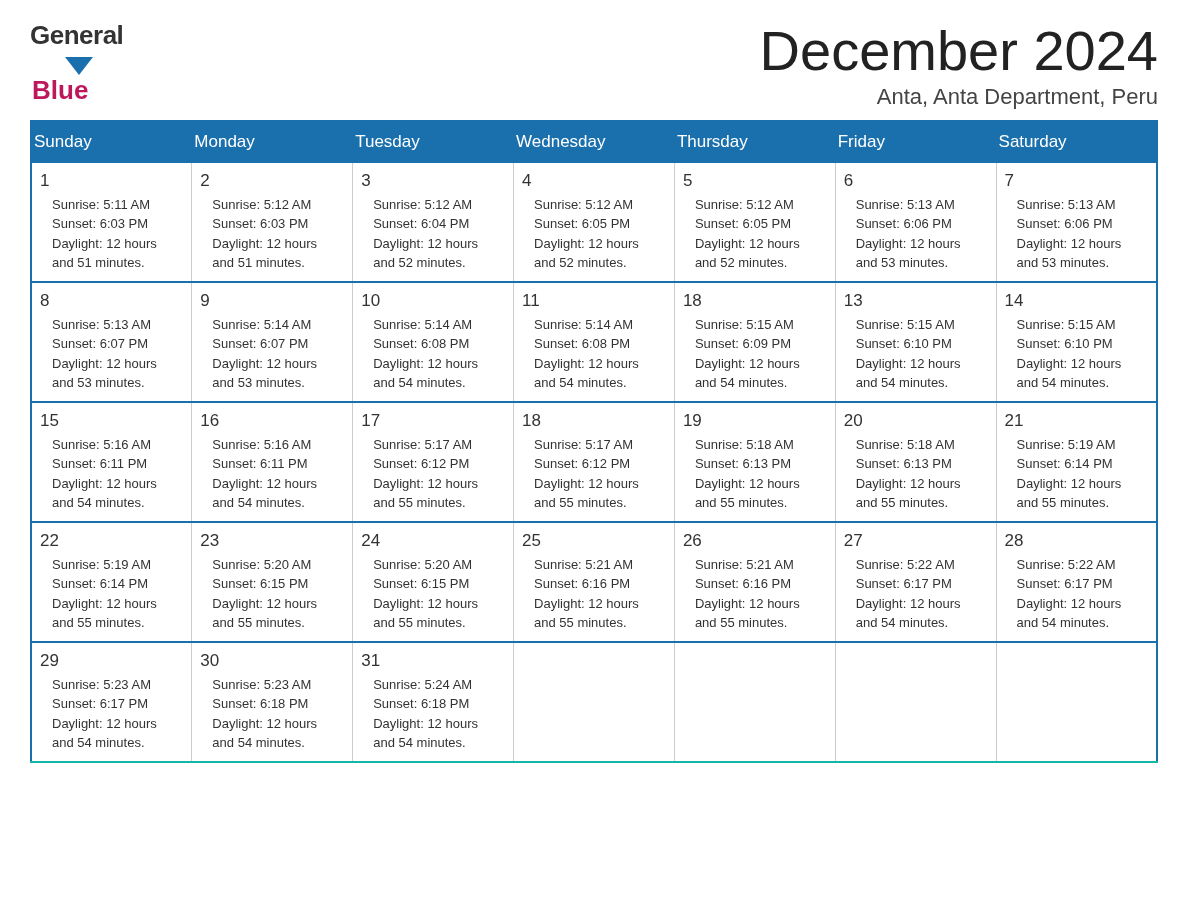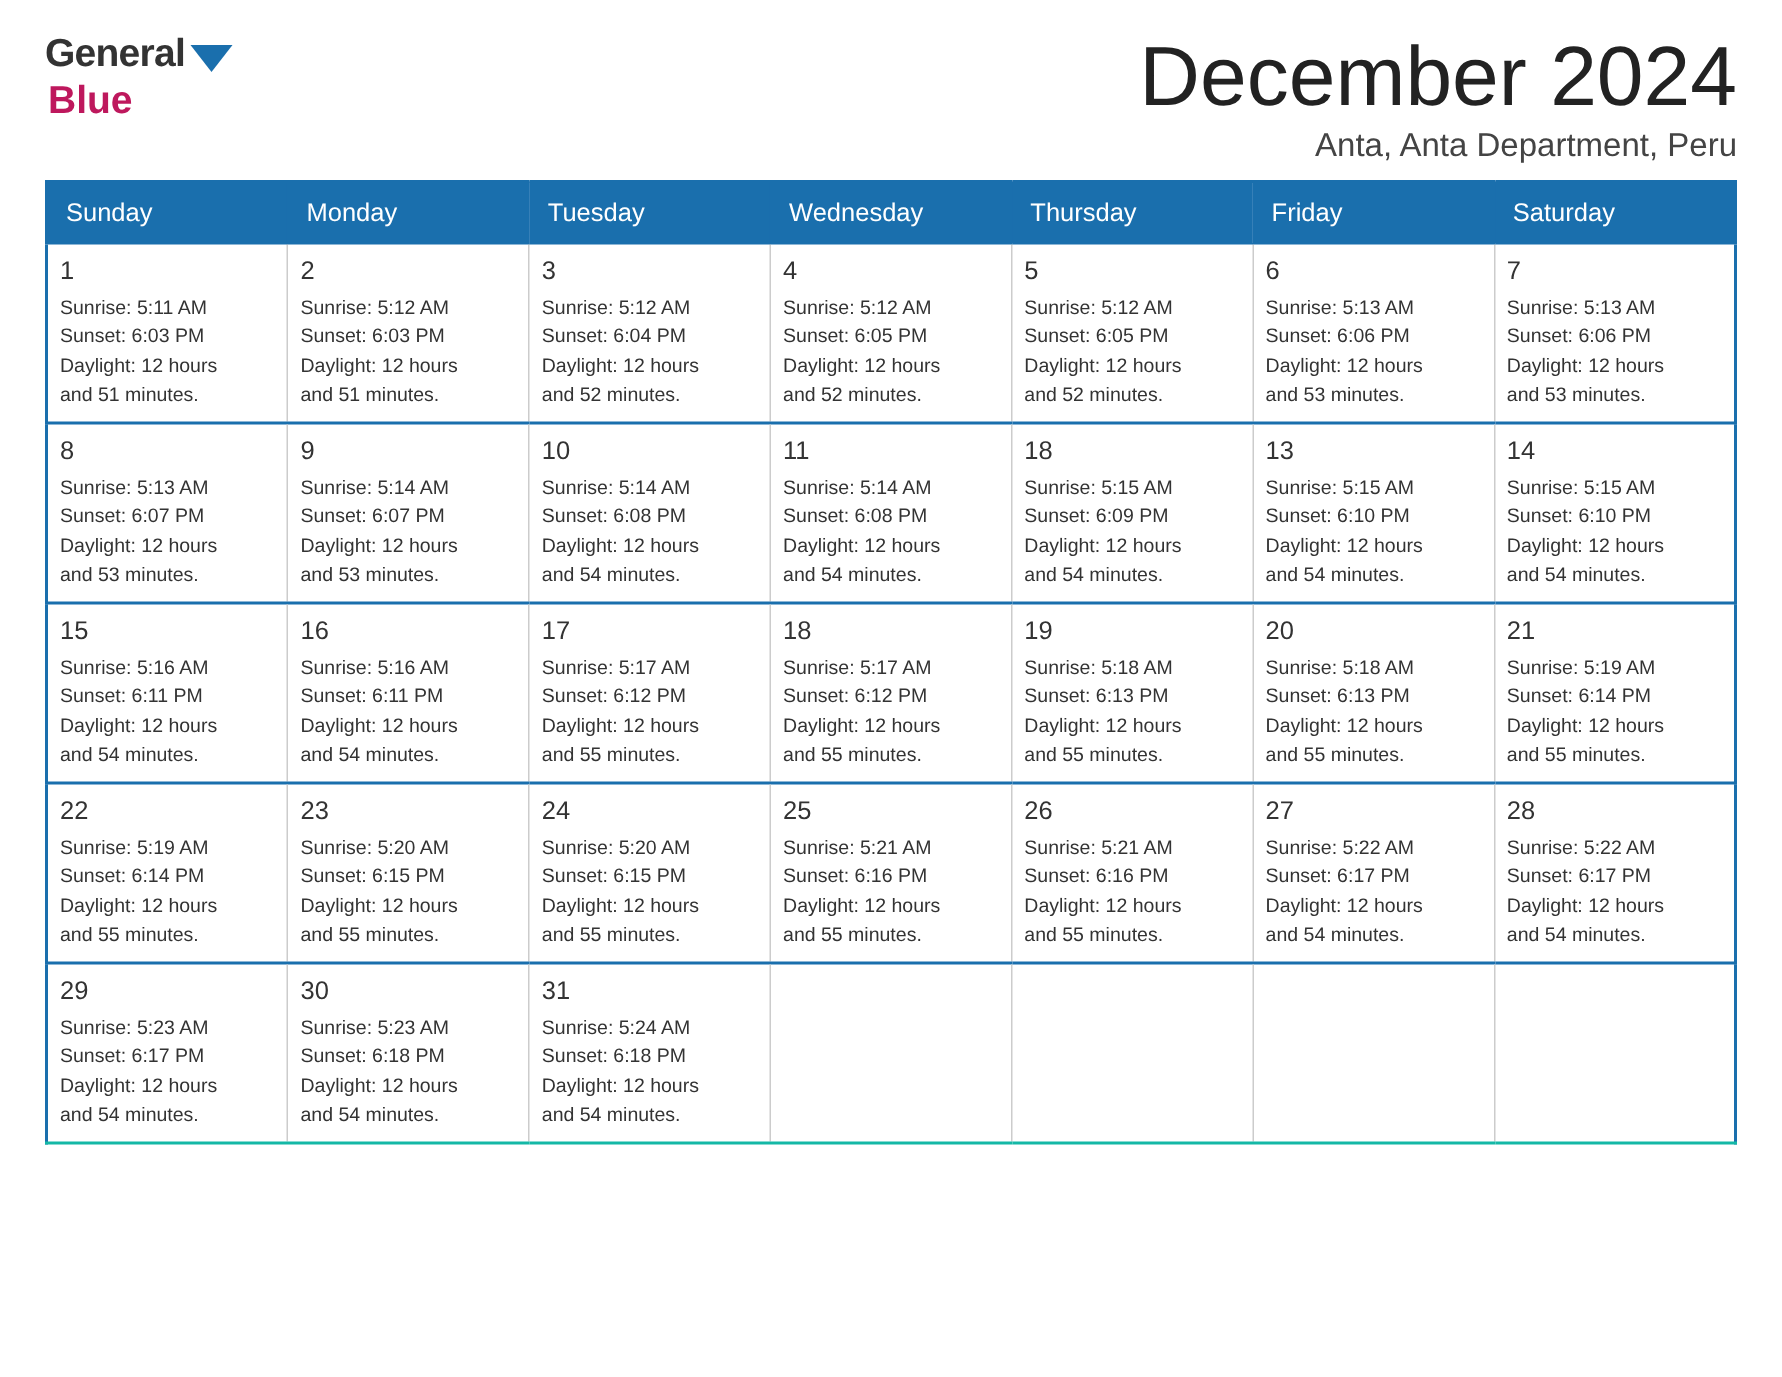--- a/index.html
+++ b/index.html
@@ -17,20 +17,21 @@
       margin-bottom: 10px;
     }
     .logo {
       display: flex;
       flex-direction: column;
       align-items: flex-start;
     }
     .logo-top {
       display: flex;
       align-items: center;
+      flex-direction: column;
     }
     .logo-general {
       font-size: 26px;
       font-weight: bold;
       color: #333;
       letter-spacing: -0.5px;
     }
     .logo-arrow {
       width: 0;
       height: 0;
@@ -61,21 +62,21 @@
       margin-top: 2px;
     }
     table {
       width: 100%;
       border-collapse: collapse;
       margin-top: 10px;
     }
     thead tr th {
       background: #1a6fad;
       color: #fff;
-      padding: 10px 12px;
+      padding: 10px 2px;
       font-size: 17px;
       font-weight: normal;
       text-align: left;
       border: 1px solid #1a6fad;
     }
     tbody tr td {
       vertical-align: top;
       padding: 8px;
       border: 1px solid #ccc;
       font-size: 13px;
@@ -88,20 +89,21 @@
       font-size: 17px;
       font-weight: normal;
       color: #333;
       display: block;
       margin-bottom: 4px;
     }
     tbody tr td .day-info {
       font-size: 13px;
       line-height: 1.5;
       color: #333;
+      margin-left: 12px;
     }
     tbody tr:last-child td {
       border-bottom: 2px solid #14b8a6;
     }
     thead tr th:first-child, tbody tr td:first-child {
       border-left: 2px solid #1a6fad;
     }
     thead tr th:last-child, tbody tr td:last-child {
       border-right: 2px solid #1a6fad;
     }

